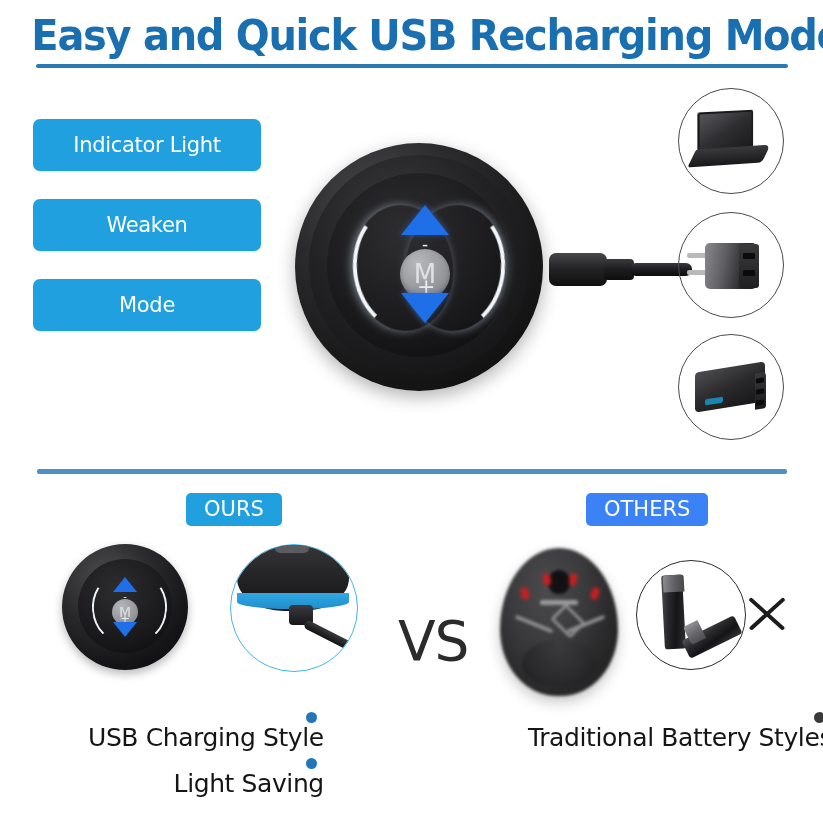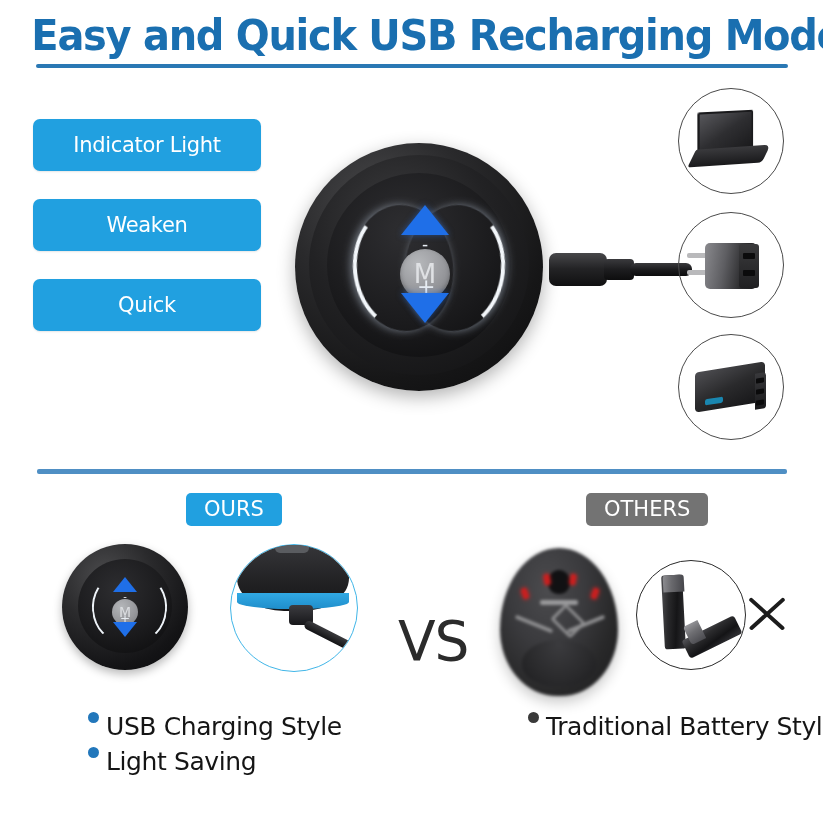--- a/index.html
+++ b/index.html
@@ -344,21 +344,21 @@
     line-height: 1;
   }
   .badge-ours {
     left: 186px;
     top: 493px;
     background: #21a0e0;
   }
   .badge-others {
     left: 586px;
     top: 493px;
-    background: #737373;
+    background: #3b82f6;
   }
 
   
   .mini-device {
     position: absolute;
     left: 62px;
     top: 544px;
     width: 126px;
     height: 126px;
   }
@@ -606,23 +606,24 @@
     left: 88px;
     top: 712px;
   }
   .bullets-right {
     position: absolute;
     left: 528px;
     top: 712px;
   }
   .bullet-row {
     display: flex;
-    align-items: flex-start;
+    align-items: flex-end;
     margin-bottom: 4px;
     white-space: nowrap;
+    flex-direction: column;
   }
   .bullet-dot {
     width: 11px;
     height: 11px;
     border-radius: 50%;
     margin-right: 7px;
     flex: none;
   }
   .dot-blue { background: #2277bb; }
   .dot-dark { background: #3a3a3a; }
@@ -645,21 +646,21 @@
   <div class="title-underline"></div>
 
   <div class="feature-list">
     <div class="feature-chip">
       <span>Indicator Light</span>
     </div>
     <div class="feature-chip">
       <span>Weaken</span>
     </div>
     <div class="feature-chip">
-      <span>Quick</span>
+      <span>Mode</span>
     </div>
   </div>
 
   <div class="device-wrap">
     <div class="device-outer"></div>
     <div class="device-rim"></div>
     <div class="device-face"></div>
     <div class="arc arc-left"></div>
     <div class="arc arc-right"></div>
     <div class="tri tri-up"></div>

